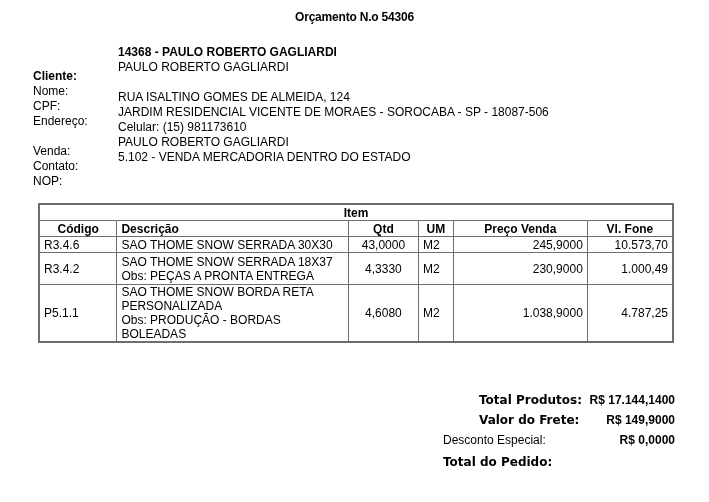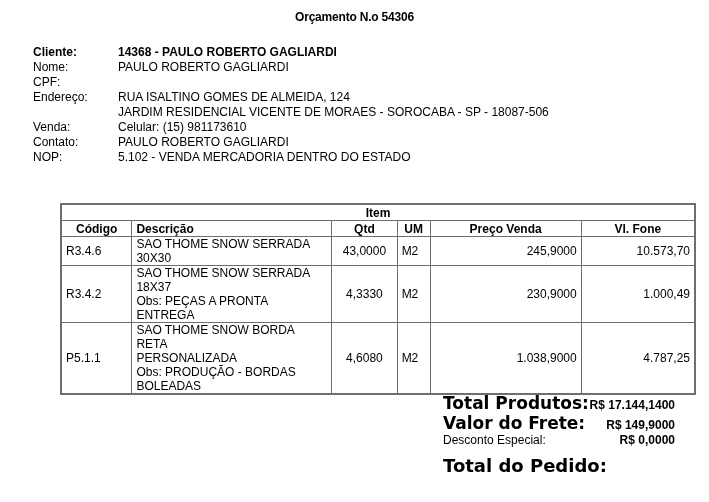--- a/index.html
+++ b/index.html
@@ -32,35 +32,35 @@
       left: 33px;
     }
     .info-row {
       display: flex;
       height: 15px;
       line-height: 15px;
     }
     .info-label {
       width: 85px;
       flex: 0 0 85px;
+      margin-top: 24px;
     }
     .info-value {
       white-space: nowrap;
     }
     .bold { font-weight: bold; }
 
     .items {
       position: absolute;
       top: 203px;
       left: 38px;
       border-collapse: collapse;
       border: 2px solid #6e6e6e;
       width: 636px;
       font-size: 12px;
-      margin-left: 22px;
     }
     .items td, .items th {
       border: 1px solid #6e6e6e;
       padding: 0 4px;
       line-height: 14px;
       vertical-align: middle;
     }
     .items th {
       font-weight: bold;
       text-align: center;
@@ -70,52 +70,53 @@
       text-align: center;
       height: 15px;
     }
     .c-code { width: 73px; }
     .c-desc { width: 243px; }
     .c-qtd { width: 64px; text-align: center; }
     .c-um { width: 27px; }
     .c-price { width: 136px; text-align: right; }
     .c-total { width: 80px; text-align: right; }
     td.c-qtd { text-align: center; }
-    td.c-price, td.c-total { text-align: right; padding-left: 38px; }
+    td.c-price, td.c-total { text-align: right; }
     .desc-line { display: block; }
 
     .totals {
       position: absolute;
       top: 393px;
       left: 443px;
       width: 232px;
     }
     .tot-row {
       display: flex;
       justify-content: space-between;
       align-items: baseline;
       height: 20px;
     }
     .tot-label-strong {
       font-family: "DejaVu Sans", sans-serif;
       font-weight: bold;
-      font-size: 17px;
+      font-size: 12px;
+      margin-left: 36px;
     }
     .tot-label-plain {
       font-size: 12px;
     }
     .tot-value {
       font-weight: bold;
       font-size: 12px;
       text-align: right;
     }
     .tot-big {
       font-family: "DejaVu Sans", sans-serif;
       font-weight: bold;
-      font-size: 18px;
+      font-size: 12px;
     }
     .tot-row.grand { height: 26px; margin-top: 2px; }
   </style>
 </head>
 <body>
 
 <div class="title">Orçamento N.o 54306</div>
 
 <div class="info">
   <div class="info-row">

